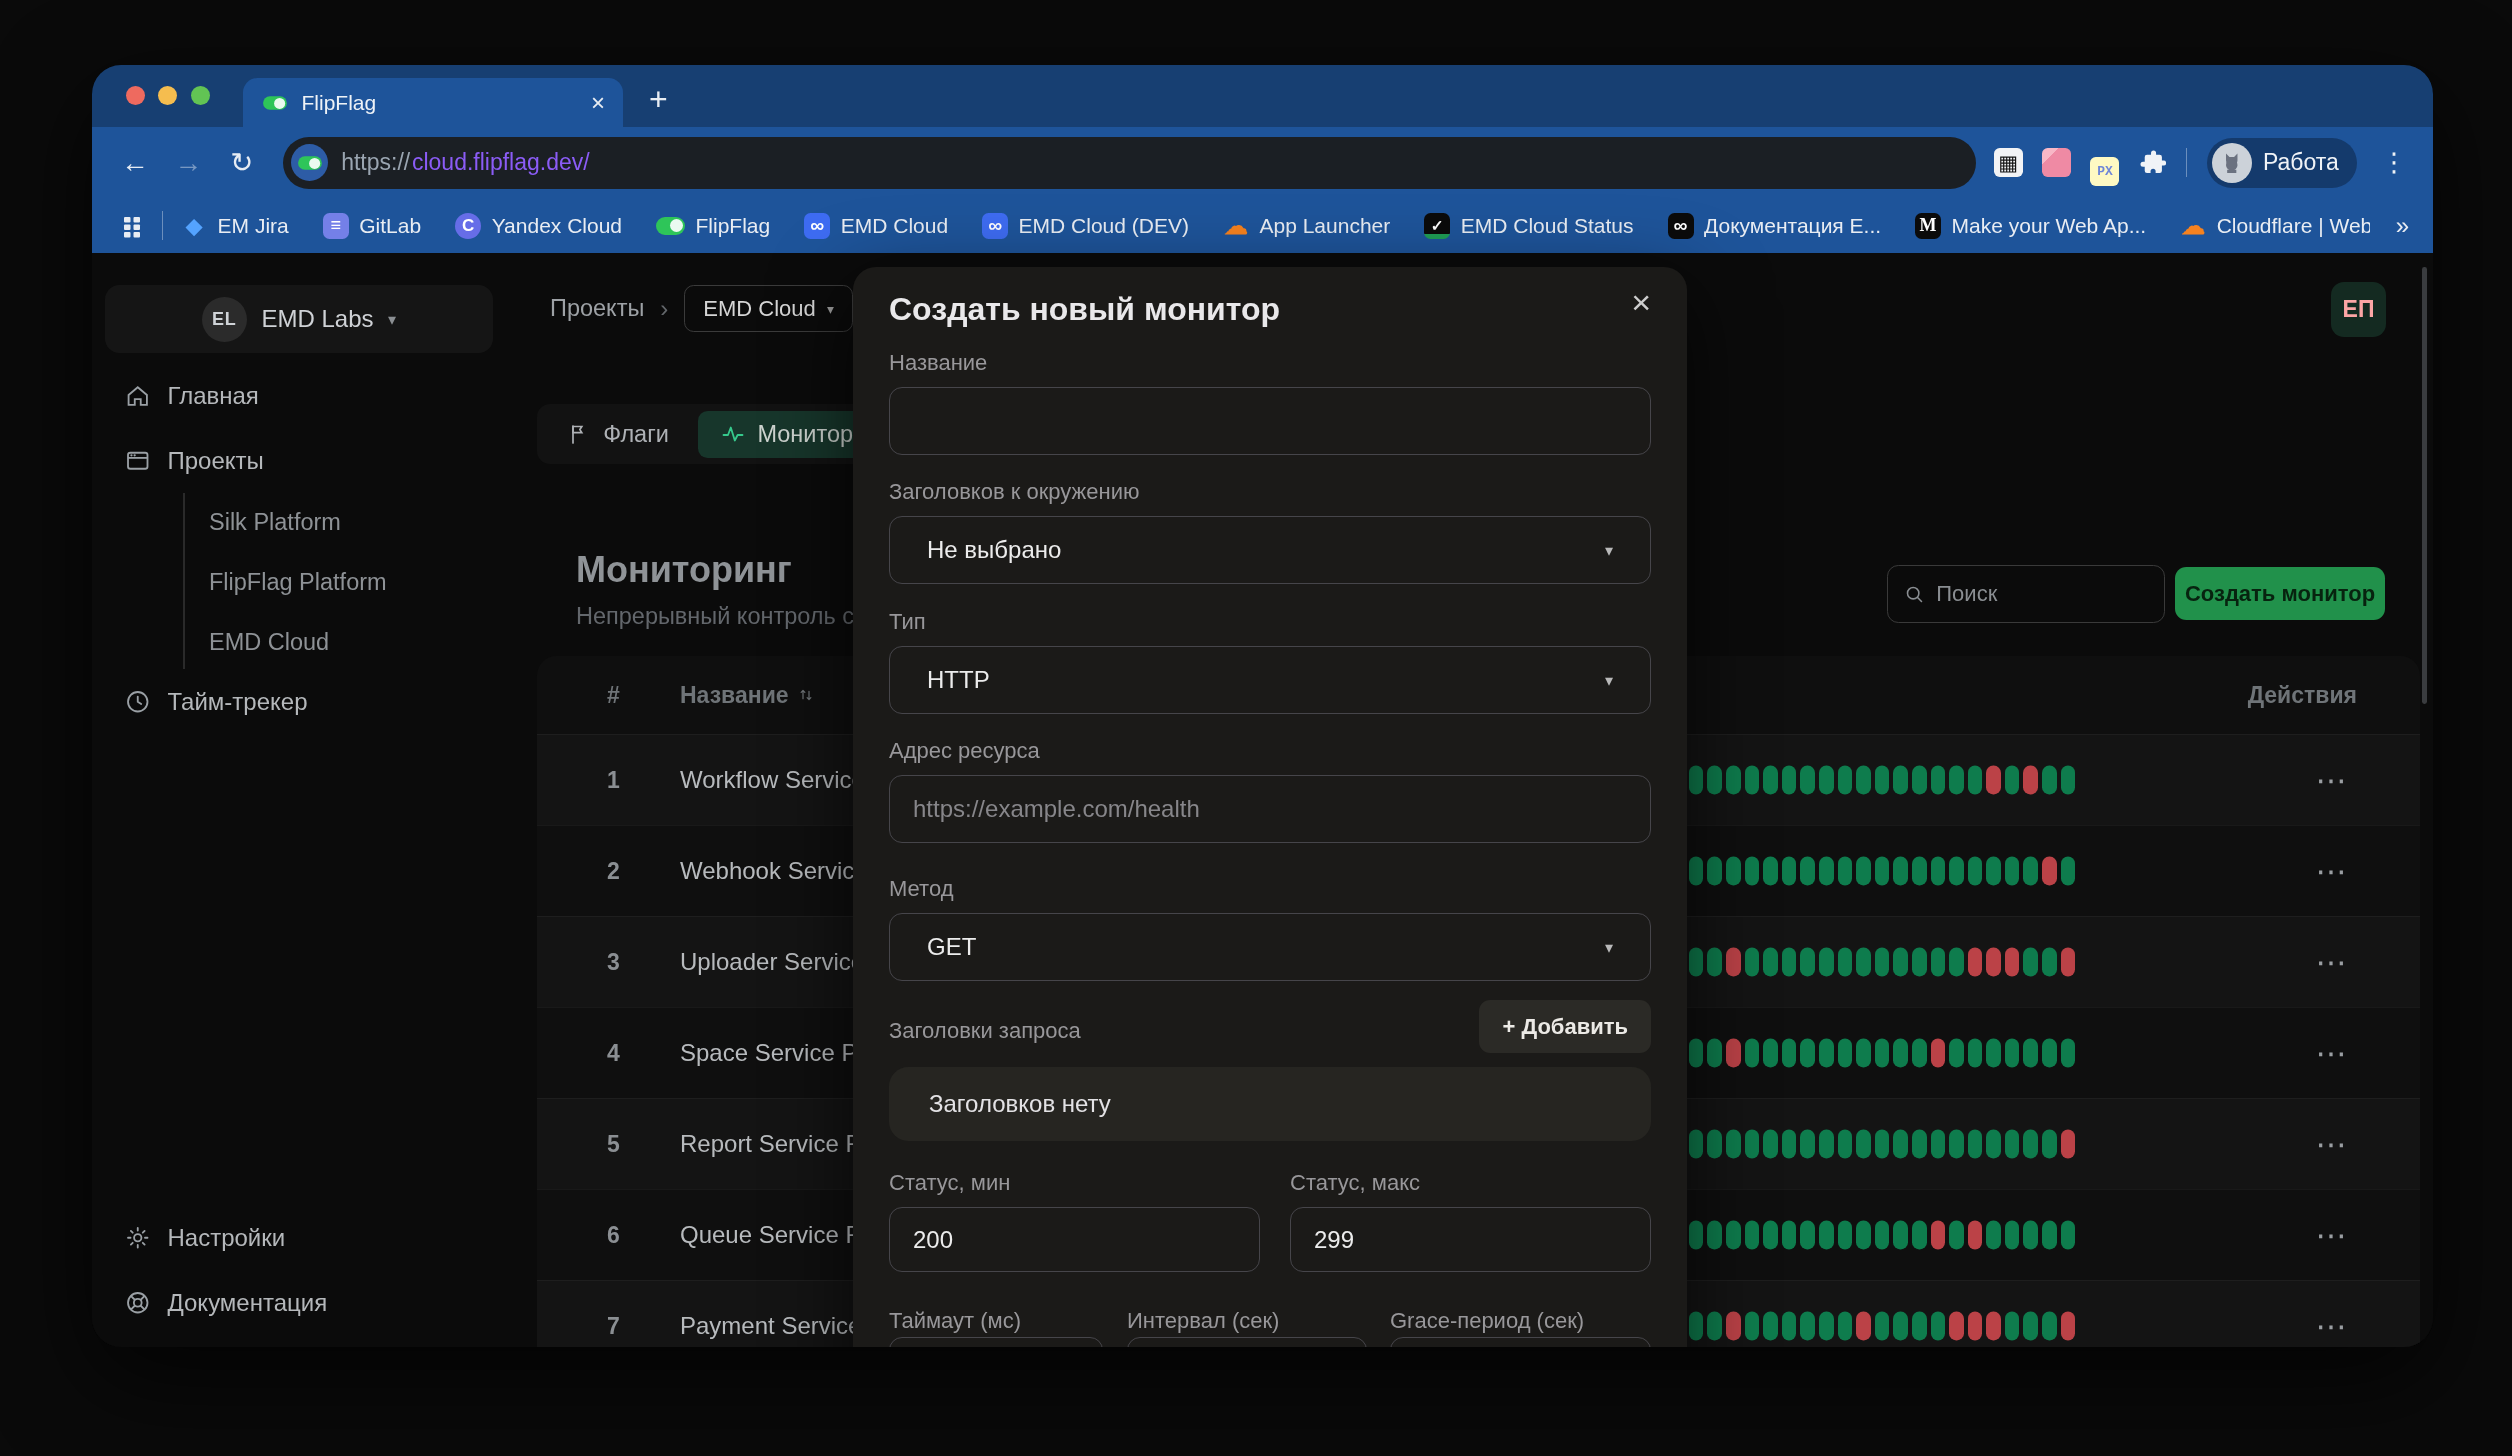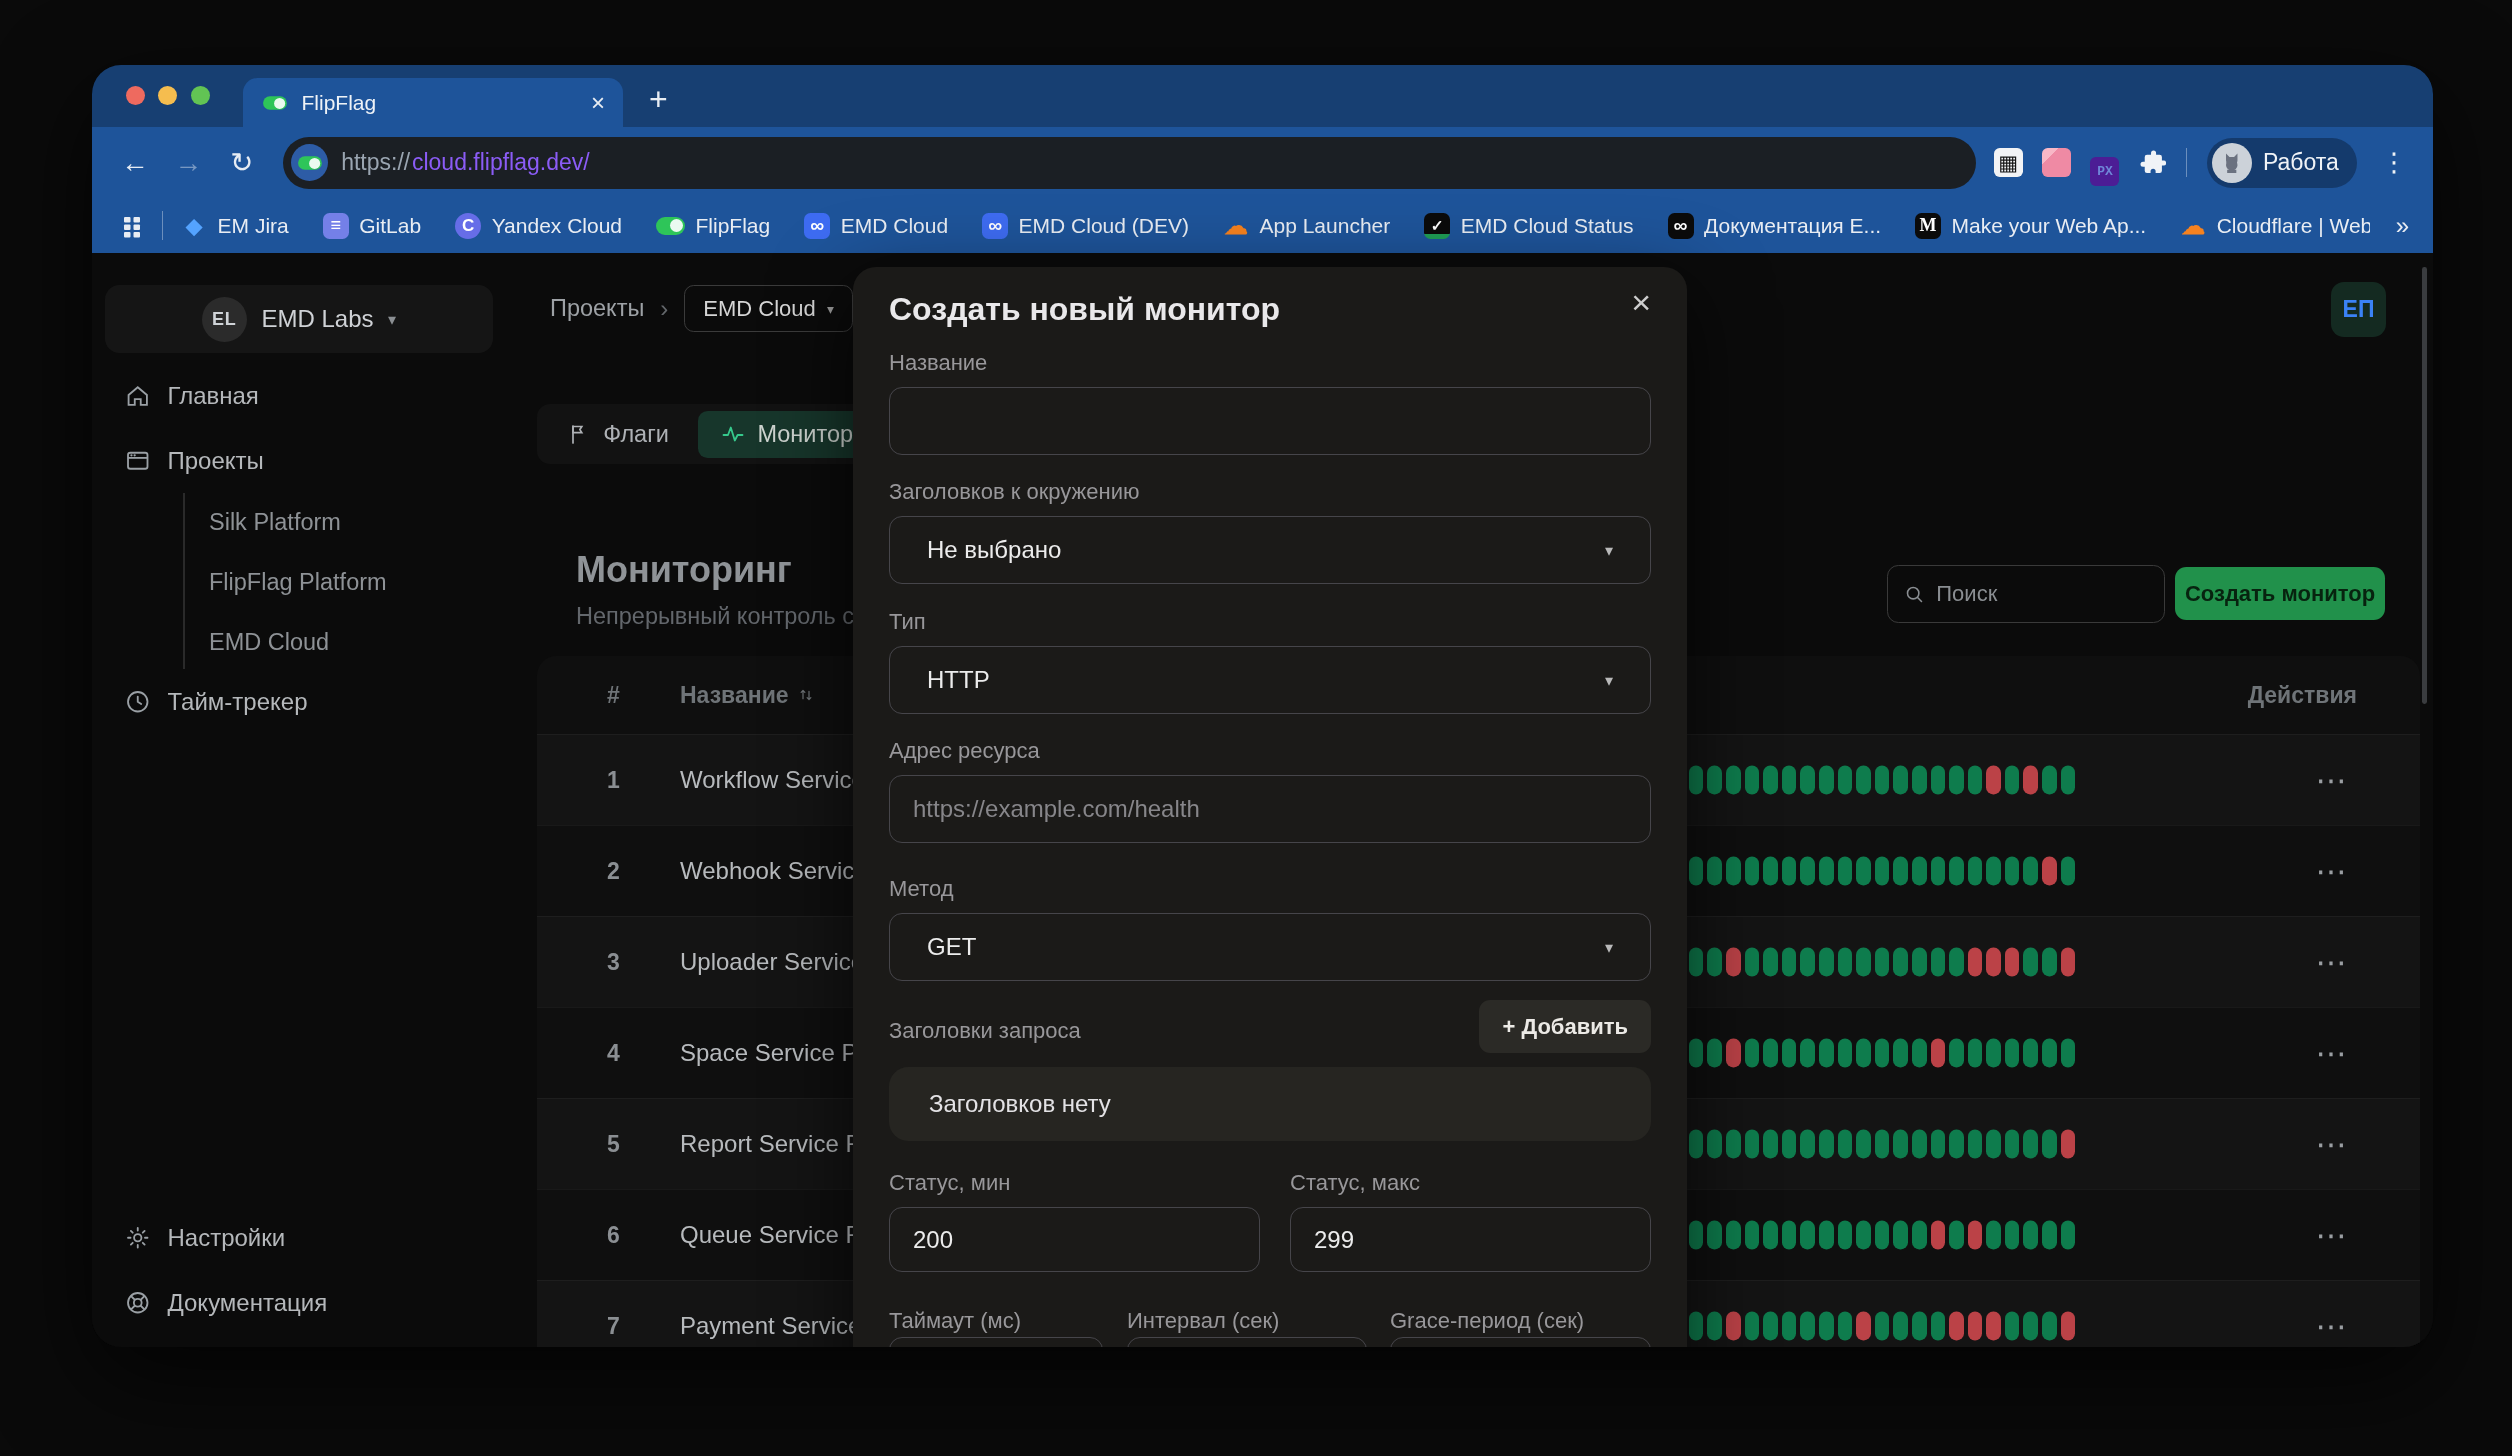--- a/index.html
+++ b/index.html
@@ -35,21 +35,21 @@
   .navg.dim { opacity:.45; }
   .urlbar { flex:1; height:52px; background:#1b1f24; border-radius:26px; margin:0 11.3px;
             display:flex; align-items:center; gap:13px; padding:0 21px 0 8px; }
   .url-fav { width:37px; height:37px; border-radius:50%; background:#2d5ca6; display:flex; align-items:center; justify-content:center; }
   .url-scheme { color:#9aa5b1; font-size:23px; }
   .url-host { color:#8b5cf6; font-size:23px; margin-left:-11.3px; }
   .tb-right { display:flex; align-items:center; gap:19.4px; }
   .sq-ico { width:29px; height:29px; border-radius:5.7px; display:flex; align-items:center; justify-content:center; }
   .qr { background:#f2f3f5; color:#111; font-size:21px; }
   .pink { background:linear-gradient(135deg,#f8b7c6 0 28%, #ef8aa4 28%); }
-  .px  { background:#4c1d95; color:#6f86d8; font-size:13px; font-weight:700; font-family:"Liberation Mono",monospace;margin-top:17px; }
+  .px  { background:#fef9c3; color:#6f86d8; font-size:13px; font-weight:700; font-family:"Liberation Mono",monospace;margin-top:17px; }
   .vsep { width:1.6px; height:29px; background:rgba(255,255,255,.35); }
   .profile { height:50px; border-radius:25px; background:#143a6c; display:flex; align-items:center; gap:11.3px; padding:4.9px 18px 4.9px 4.9px; }
   .avatar { width:40px; height:40px; border-radius:50%; background:#ccd2d9; display:flex; align-items:center; justify-content:center; overflow:hidden; }
   .profile-label { color:#f0f3f7; font-size:23px; }
   .kebab { color:#eef2f7; font-size:26px; padding:0 4.9px; }
 
   
   .bookmarks { position:absolute; left:0; top:133px; right:0; height:55px; background:var(--chrome-blue,#1e549a);
                display:flex; align-items:center; padding:0 24px 0 27.5px; gap:18px; }
   .bm-list { display:flex; align-items:center; gap:34px; flex:1; overflow:hidden; }
@@ -86,21 +86,21 @@
   .subline { position:absolute; left:91px; top:240px; width:1.6px; height:176px; background:#2a2a2a; }
 
   
   .crumbs { position:absolute; left:458px; top:32px; display:flex; align-items:center; gap:16px; }
   .crumb-root { color:#9da1a5; font-size:23.5px; }
   .crumb-sep  { color:#63676b; font-size:24px; }
   .proj-pill { border:1.6px solid #3b3b3b; border-radius:9.7px; height:47px; display:flex; align-items:center; gap:11.3px;
                padding:0 18px; color:#d5d5d5; font-size:22px; }
   .proj-caret { color:#9a9a9a; font-size:13.8px; }
   .user-badge { position:absolute; left:2239px; top:29px; width:55px; height:55px; background:#142a21; border-radius:13px;
-                display:flex; align-items:center; justify-content:center; color:#3b82f6; font-size:23px; font-weight:700; }
+                display:flex; align-items:center; justify-content:center; color:#fca5a5; font-size:23px; font-weight:700; }
 
   .ptabs { position:absolute; left:445px; top:151px; width:455px; height:60px; background:#121212; border-radius:13px;
            display:flex; align-items:center; padding:0 7.3px; gap:6.5px; }
   .ptab { display:flex; align-items:center; gap:12px; padding:0 23px; height:47px; border-radius:9.7px;
           color:#aeb1b5; font-size:23.5px; }
   .ptab svg { stroke:currentColor; }
   .ptab.active { background:var(--active-tab-green-bg,#17362b); color:#cdd3cf; }
   .ptab.active svg { stroke:#36c98c; }
 
   .page-title { position:absolute; left:484px; top:296px; font-size:36px; font-weight:700; color:#8f9397; }

